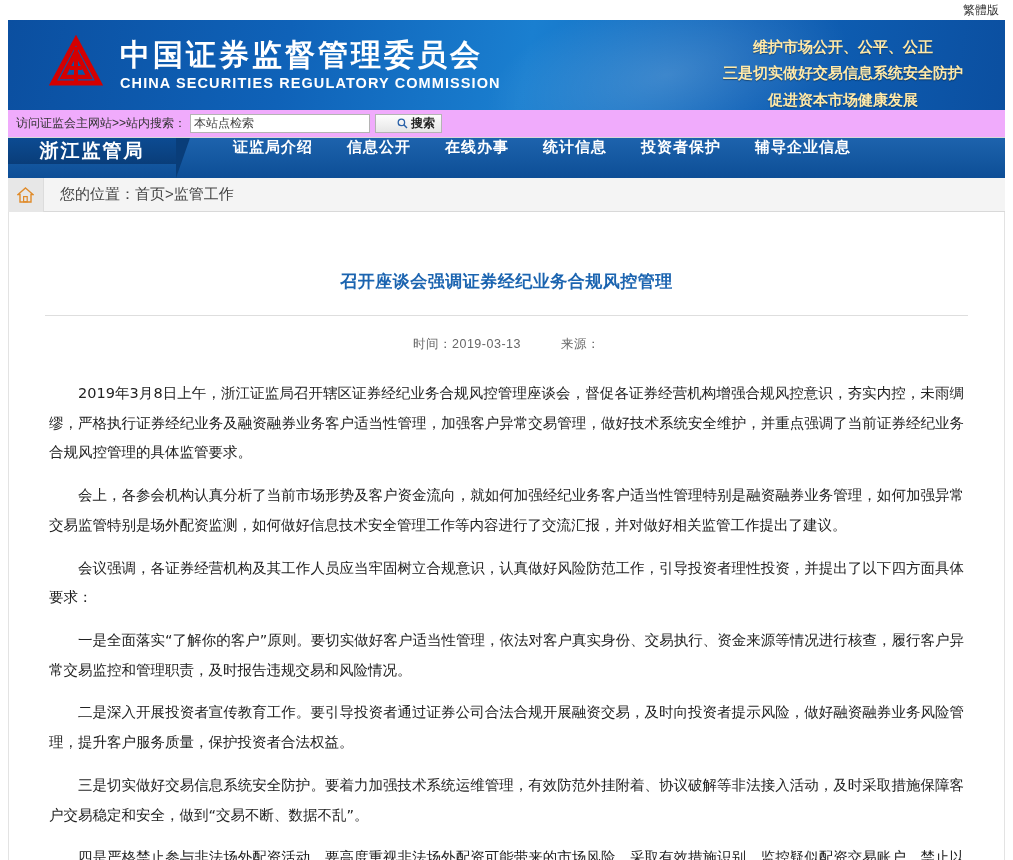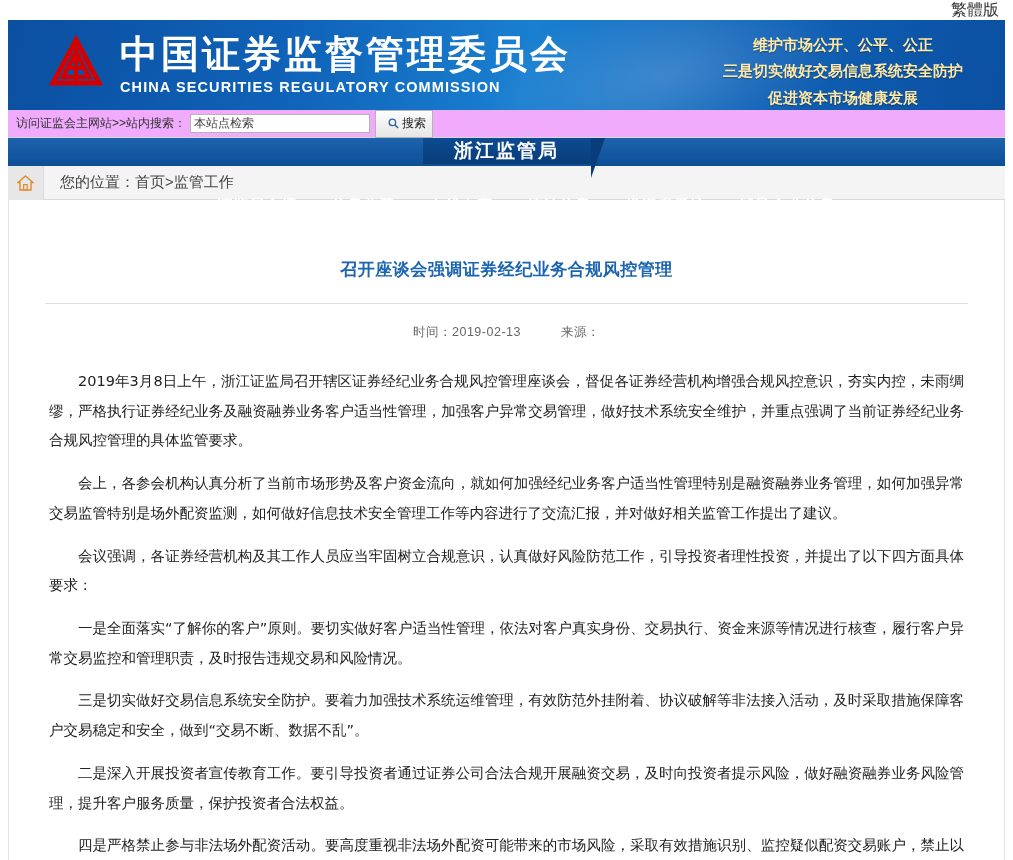--- a/index.html
+++ b/index.html
@@ -25,21 +25,21 @@
   .top-bar {
     height: 20px;
     background: #ffffff;
     border-bottom: 0;
     display: flex;
     align-items: center;
     justify-content: flex-end;
     padding-right: 14px;
   }
   .top-bar .tc-link {
-    font-size: 16px;
+    font-size: 12px;
     color: #333;
     text-decoration: none;
     cursor: pointer;
   }
 
   
   .masthead {
     height: 90px;
     margin: 0 8px;
     background: linear-gradient(100deg, #0b4fa0 0%, #0f62b8 28%, #1a7fd0 52%, #0f62b8 74%, #0b4fa0 100%);
@@ -69,39 +69,39 @@
   .emblem {
     width: 60px;
     height: 60px;
     position: relative;
     margin-right: 14px;
   }
   .emblem svg { display: block; }
   .org-names { color: #fff; line-height: 1.1; }
   .org-cn {
     font-family: "DejaVu Sans", sans-serif;
-    font-size: 38px;
+    font-size: 30px;
     font-weight: bold;
     letter-spacing: 3px;
     color: #ffffff;
   }
   .org-en {
     font-size: 14.5px;
     font-weight: bold;
     letter-spacing: 1.1px;
     margin-top: 5px;
     color: #ffffff;
   }
   .slogans {
     position: absolute;
     right: 42px;
     top: 14px;
     text-align: center;
     color: #ffe9a8;
-    font-family: Liberation Mono, monospace;
+    font-family: Liberation Serif, serif;
     font-weight: bold;
     font-size: 15px;
     line-height: 1.75;
     z-index: 2;
     text-shadow: 0 1px 1px rgba(0,0,0,.35);
   }
 
   
   .search-strip {
     height: 28px;
@@ -121,48 +121,48 @@
     width: 180px;
     height: 19px;
     border: 1px solid #b4b4b4;
     font-size: 12px;
     padding: 0 3px;
     color: #444;
     outline: none;
     background: #fff;
   }
   .search-btn {
-    height: 28px;
+    height: 19px;
     margin-left: 5px;
     border: 1px solid #b4b4b4;
     background: linear-gradient(#fdfdfd, #e6e6e6);
     font-size: 12px;
     display: flex;
     align-items: center;
-    padding: 0 6px 0 12px;
+    padding: 0 6px 0 21px;
     cursor: pointer;
     color: #222;
+    font-weight: bold;
   }
   .search-btn .mag {
     display: inline-block;
     width: 11px;
     height: 11px;
     margin-right: 3px;
     position: relative;
   }
 
   
   .navbar {
-    height: 28px;
+    height: 40px;
     margin: 0 8px;
     background: linear-gradient(#1d63ad, #0d4e96);
     display: flex;
-    align-items: center;
-    position: relative;
-    flex-direction: column;
+    align-items: flex-start;
+    position: relative;
   }
   .nav-brand {
     width: 168px;
     background: linear-gradient(#0c4b92, #093d79);
     color: #fff;
     font-family: "DejaVu Sans", sans-serif;
     font-size: 19px;
     font-weight: bold;
     letter-spacing: 2px;
     display: flex;
@@ -185,21 +185,20 @@
   }
   .nav-item {
     color: #fff;
     font-family: "DejaVu Sans", sans-serif;
     font-size: 15px;
     font-weight: bold;
     padding: 0 17px;
     cursor: pointer;
     white-space: nowrap;
     letter-spacing: 1px;
-    margin-top: 32px;
   }
 
   
   .crumb-bar {
     height: 34px;
     margin: 0 8px;
     background: #f4f4f4;
     border-bottom: 1px solid #d9d9d9;
     display: flex;
     align-items: center;
@@ -333,26 +332,26 @@
         <rect x="6.6" y="9.6" width="3.6" height="5.2" fill="none" stroke="#e08b2a" stroke-width="1.2"></rect>
       </svg>
     </div>
     <div class="crumb-text">您的位置：首页&gt;监管工作</div>
   </div>
 
   <div class="content-area">
     <div class="article-title">召开座谈会强调证券经纪业务合规风控管理</div>
     <div class="title-rule"></div>
     <div class="meta-line">
-      <span>时间：</span><span>2019-02-13</span><span class="gap"></span><span>来源：</span><span></span>
+      <span>时间：</span><span>2019-03-13</span><span class="gap"></span><span>来源：</span><span></span>
     </div>
     <div class="article-body">
       <p>2019年3月8日上午，浙江证监局召开辖区证券经纪业务合规风控管理座谈会，督促各证券经营机构增强合规风控意识，夯实内控，未雨绸缪，严格执行证券经纪业务及融资融券业务客户适当性管理，加强客户异常交易管理，做好技术系统安全维护，并重点强调了当前证券经纪业务合规风控管理的具体监管要求。</p>
       <p>会上，各参会机构认真分析了当前市场形势及客户资金流向，就如何加强经纪业务客户适当性管理特别是融资融券业务管理，如何加强异常交易监管特别是场外配资监测，如何做好信息技术安全管理工作等内容进行了交流汇报，并对做好相关监管工作提出了建议。</p>
       <p>会议强调，各证券经营机构及其工作人员应当牢固树立合规意识，认真做好风险防范工作，引导投资者理性投资，并提出了以下四方面具体要求：</p>
       <p>一是全面落实“了解你的客户”原则。要切实做好客户适当性管理，依法对客户真实身份、交易执行、资金来源等情况进行核查，履行客户异常交易监控和管理职责，及时报告违规交易和风险情况。</p>
+      <p>二是深入开展投资者宣传教育工作。要引导投资者通过证券公司合法合规开展融资交易，及时向投资者提示风险，做好融资融券业务风险管理，提升客户服务质量，保护投资者合法权益。</p>
       <p>三是切实做好交易信息系统安全防护。要着力加强技术系统运维管理，有效防范外挂附着、协议破解等非法接入活动，及时采取措施保障客户交易稳定和安全，做到“交易不断、数据不乱”。</p>
-      <p>二是深入开展投资者宣传教育工作。要引导投资者通过证券公司合法合规开展融资交易，及时向投资者提示风险，做好融资融券业务风险管理，提升客户服务质量，保护投资者合法权益。</p>
       <p>四是严格禁止参与非法场外配资活动。要高度重视非法场外配资可能带来的市场风险，采取有效措施识别、监控疑似配资交易账户，禁止以任何形式与非法场外配资机构或个人合作开展业务，不得为非法场外配资提供任何便利。</p>
     </div>
   </div>
 
 </div>
 
 </body></html>

